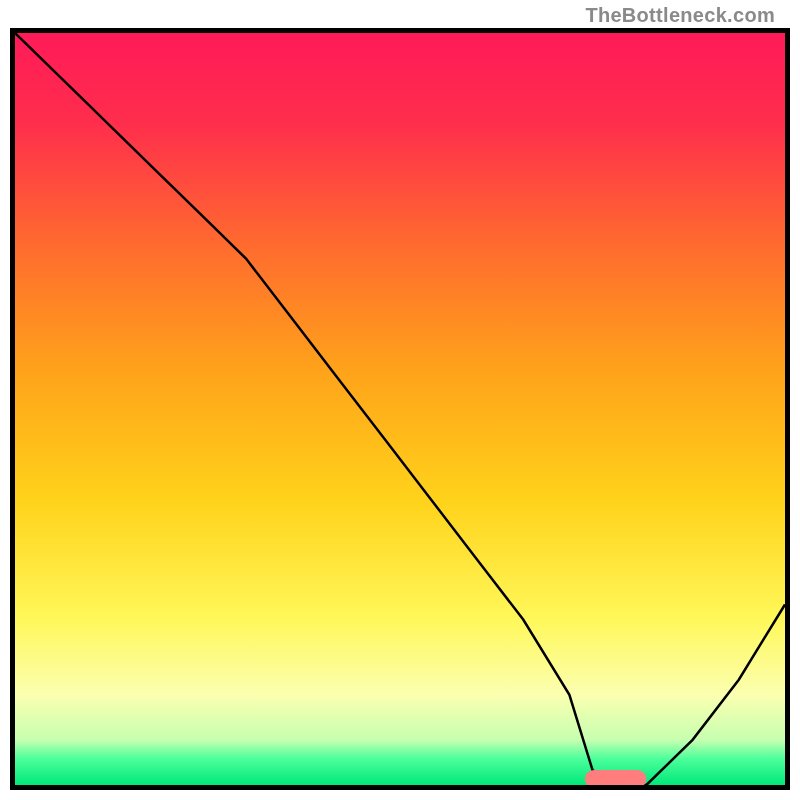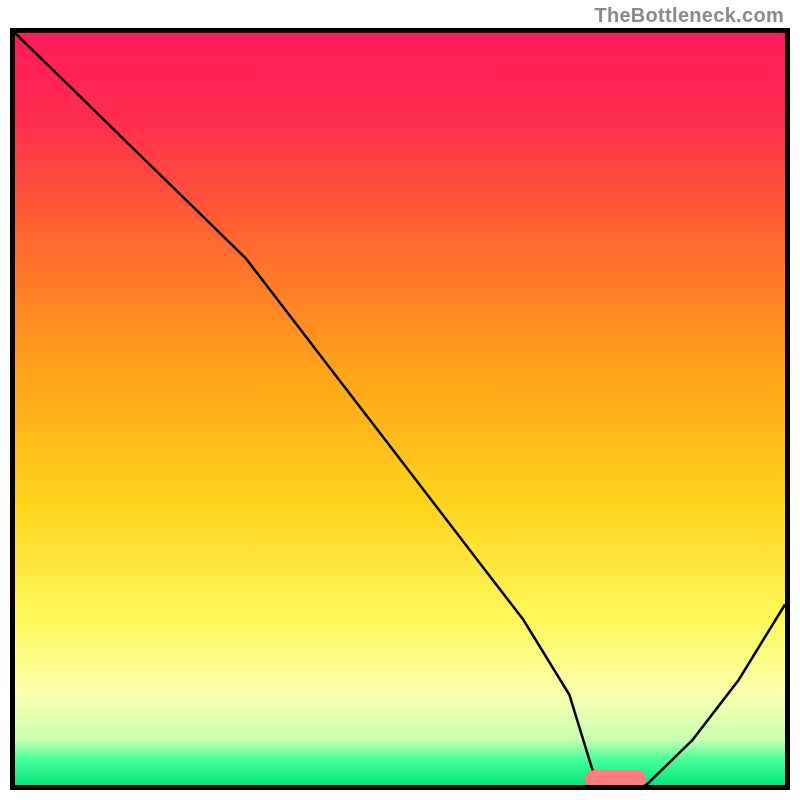--- a/index.html
+++ b/index.html
@@ -15,21 +15,21 @@
     left: 10px;
     top: 28px;
     width: 780px;
     height: 762px;
     border: 5px solid #000000;
     box-sizing: border-box;
     overflow: hidden;
   }
   .watermark {
     position: absolute;
-    right: 16px;
+    right: 25px;
     top: 4px;
     font-size: 20px;
     font-weight: 600;
     color: #8a8a8a;
     letter-spacing: 0.3px;
   }
   svg.plot {
     position: absolute;
     left: 0;
     top: 0;

